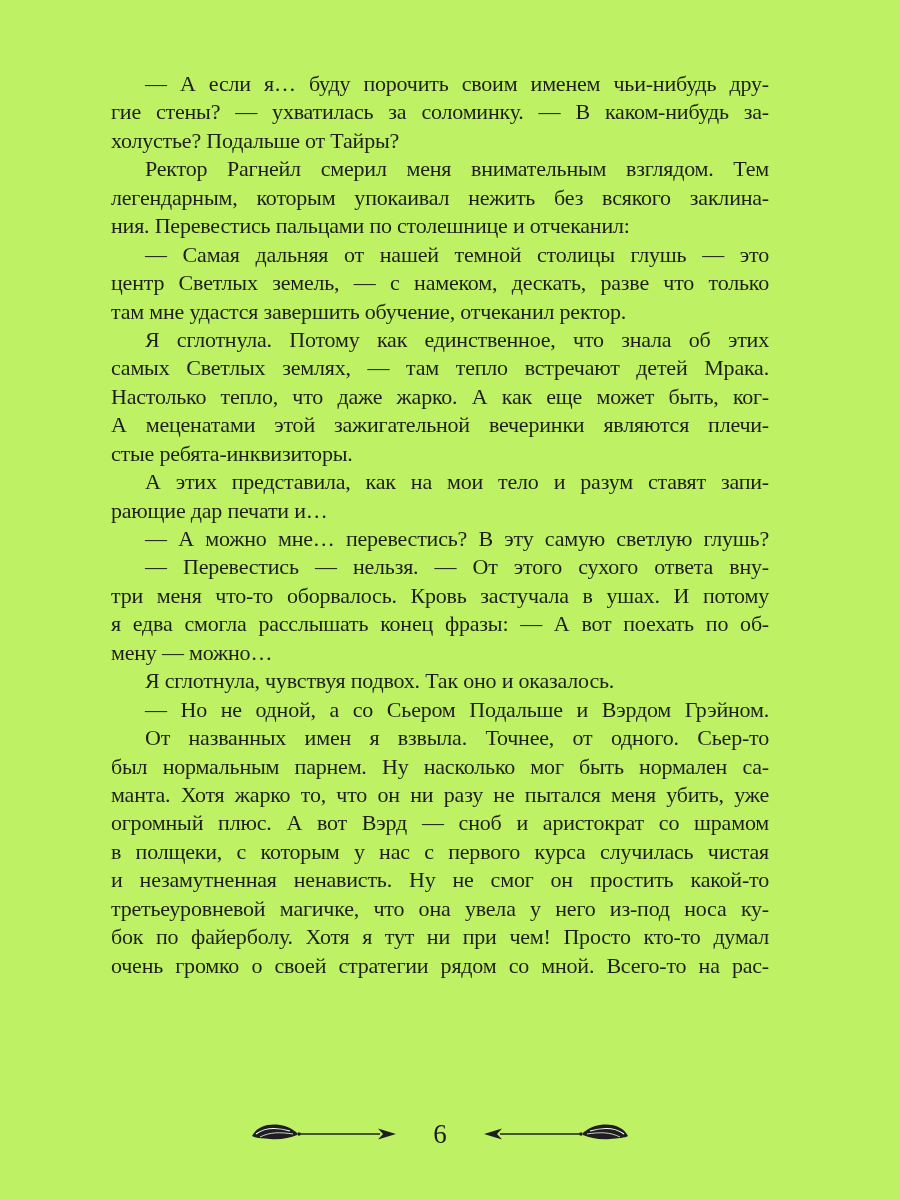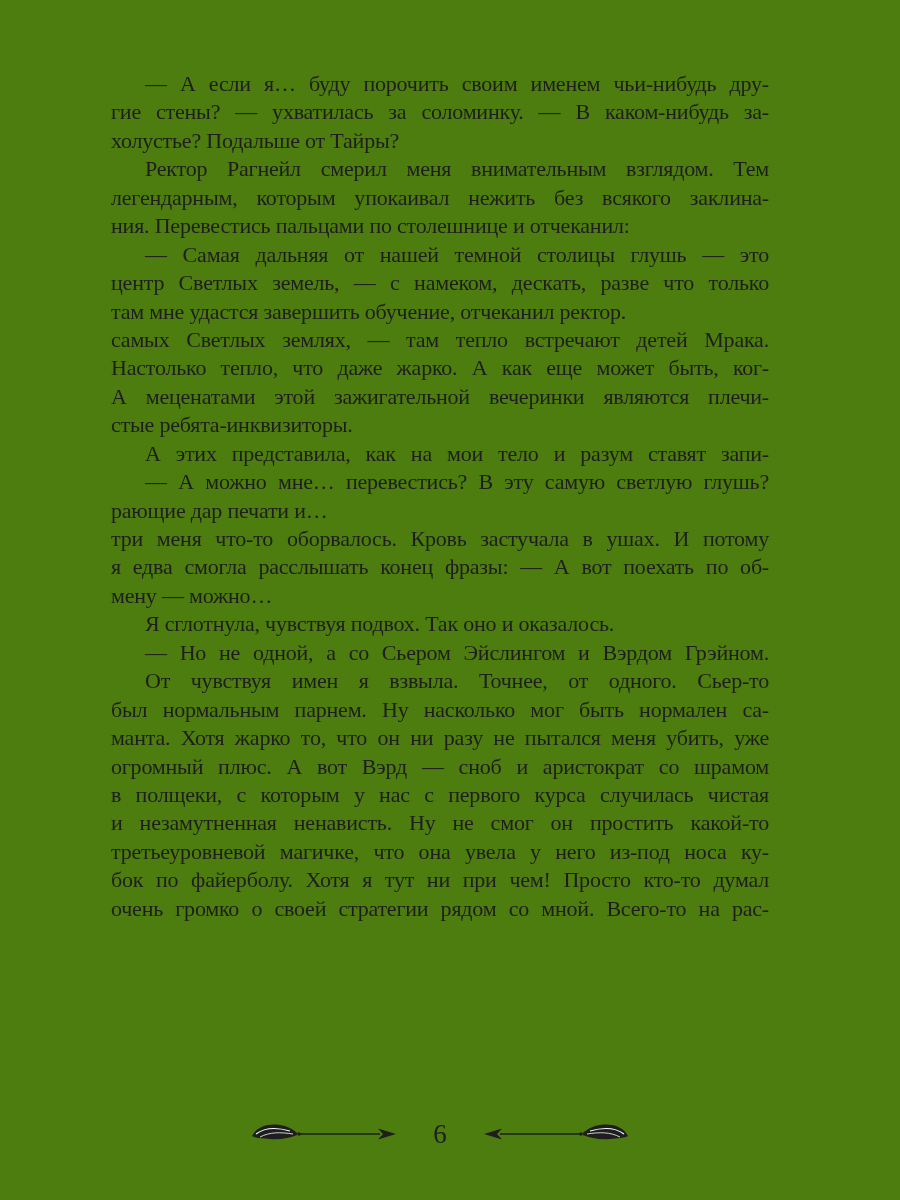--- a/index.html
+++ b/index.html
@@ -11,21 +11,21 @@
     height: 1200px;
     position: relative;
     background: #ffffff;
     font-family: "Liberation Serif", "DejaVu Serif", serif;
     color: #1c1c1c;
     overflow: hidden;
   }
   .page {
     position: absolute;
     inset: 0;
-    background: #4d7c0f;
+    background: #bef264;
   }
   .text-block {
     position: absolute;
     left: 111px;
     top: 70px;
     width: 658px;
   }
   .line {
     margin: 0;
     font-size: 22px;
@@ -79,33 +79,35 @@
 
   <p class="line indent">— А если я… буду порочить своим именем чьи-нибудь дру-</p>
       <p class="line">гие стены? — ухватилась за соломинку. — В каком-нибудь за-</p>
       <p class="line end">холустье? Подальше от Тайры?</p>
       <p class="line indent">Ректор Рагнейл смерил меня внимательным взглядом. Тем</p>
       <p class="line">легендарным, которым упокаивал нежить без всякого заклина-</p>
       <p class="line end">ния. Перевестись пальцами по столешнице и отчеканил:</p>
       <p class="line indent">— Самая дальняя от нашей темной столицы глушь — это</p>
       <p class="line">центр Светлых земель, — с намеком, дескать, разве что только</p>
       <p class="line end">там мне удастся завершить обучение, отчеканил ректор.</p>
+      <p class="line indent">Я сглотнула. Потому как единственное, что знала об этих</p>
       <p class="line">самых Светлых землях, — там тепло встречают детей Мрака.</p>
       <p class="line">Настолько тепло, что даже жарко. А как еще может быть, ког-</p>
       <p class="line">А меценатами этой зажигательной вечеринки являются плечи-</p>
       <p class="line end">стые ребята-инквизиторы.</p>
       <p class="line indent">А этих представила, как на мои тело и разум ставят запи-</p>
+      <p class="line end">рающие дар печати и…</p>
       <p class="line indent">— А можно мне… перевестись? В эту самую светлую глушь?</p>
-      <p class="line end">рающие дар печати и…</p>
+      <p class="line indent">— Перевестись — нельзя. — От этого сухого ответа вну-</p>
       <p class="line">три меня что-то оборвалось. Кровь застучала в ушах. И потому</p>
       <p class="line">я едва смогла расслышать конец фразы: — А вот поехать по об-</p>
       <p class="line end">мену — можно…</p>
       <p class="line indent end">Я сглотнула, чувствуя подвох. Так оно и оказалось.</p>
-      <p class="line indent">— Но не одной, а со Сьером Эйслингом и Вэрдом Грэйном.</p>
-      <p class="line indent">От чувствуя имен я взвыла. Точнее, от одного. Сьер-то</p>
+      <p class="line indent">— Но не одной, а со Сьером Подальше и Вэрдом Грэйном.</p>
+      <p class="line indent">От названных имен я взвыла. Точнее, от одного. Сьер-то</p>
       <p class="line">был нормальным парнем. Ну насколько мог быть нормален са-</p>
       <p class="line">манта. Хотя жарко то, что он ни разу не пытался меня убить, уже</p>
       <p class="line">огромный плюс. А вот Вэрд — сноб и аристократ со шрамом</p>
       <p class="line">в полщеки, с которым у нас с первого курса случилась чистая</p>
       <p class="line">и незамутненная ненависть. Ну не смог он простить какой-то</p>
       <p class="line">третьеуровневой магичке, что она увела у него из-под носа ку-</p>
       <p class="line">бок по файерболу. Хотя я тут ни при чем! Просто кто-то думал</p>
       <p class="line">очень громко о своей стратегии рядом со мной. Всего-то на рас-</p>
     </div>
 

